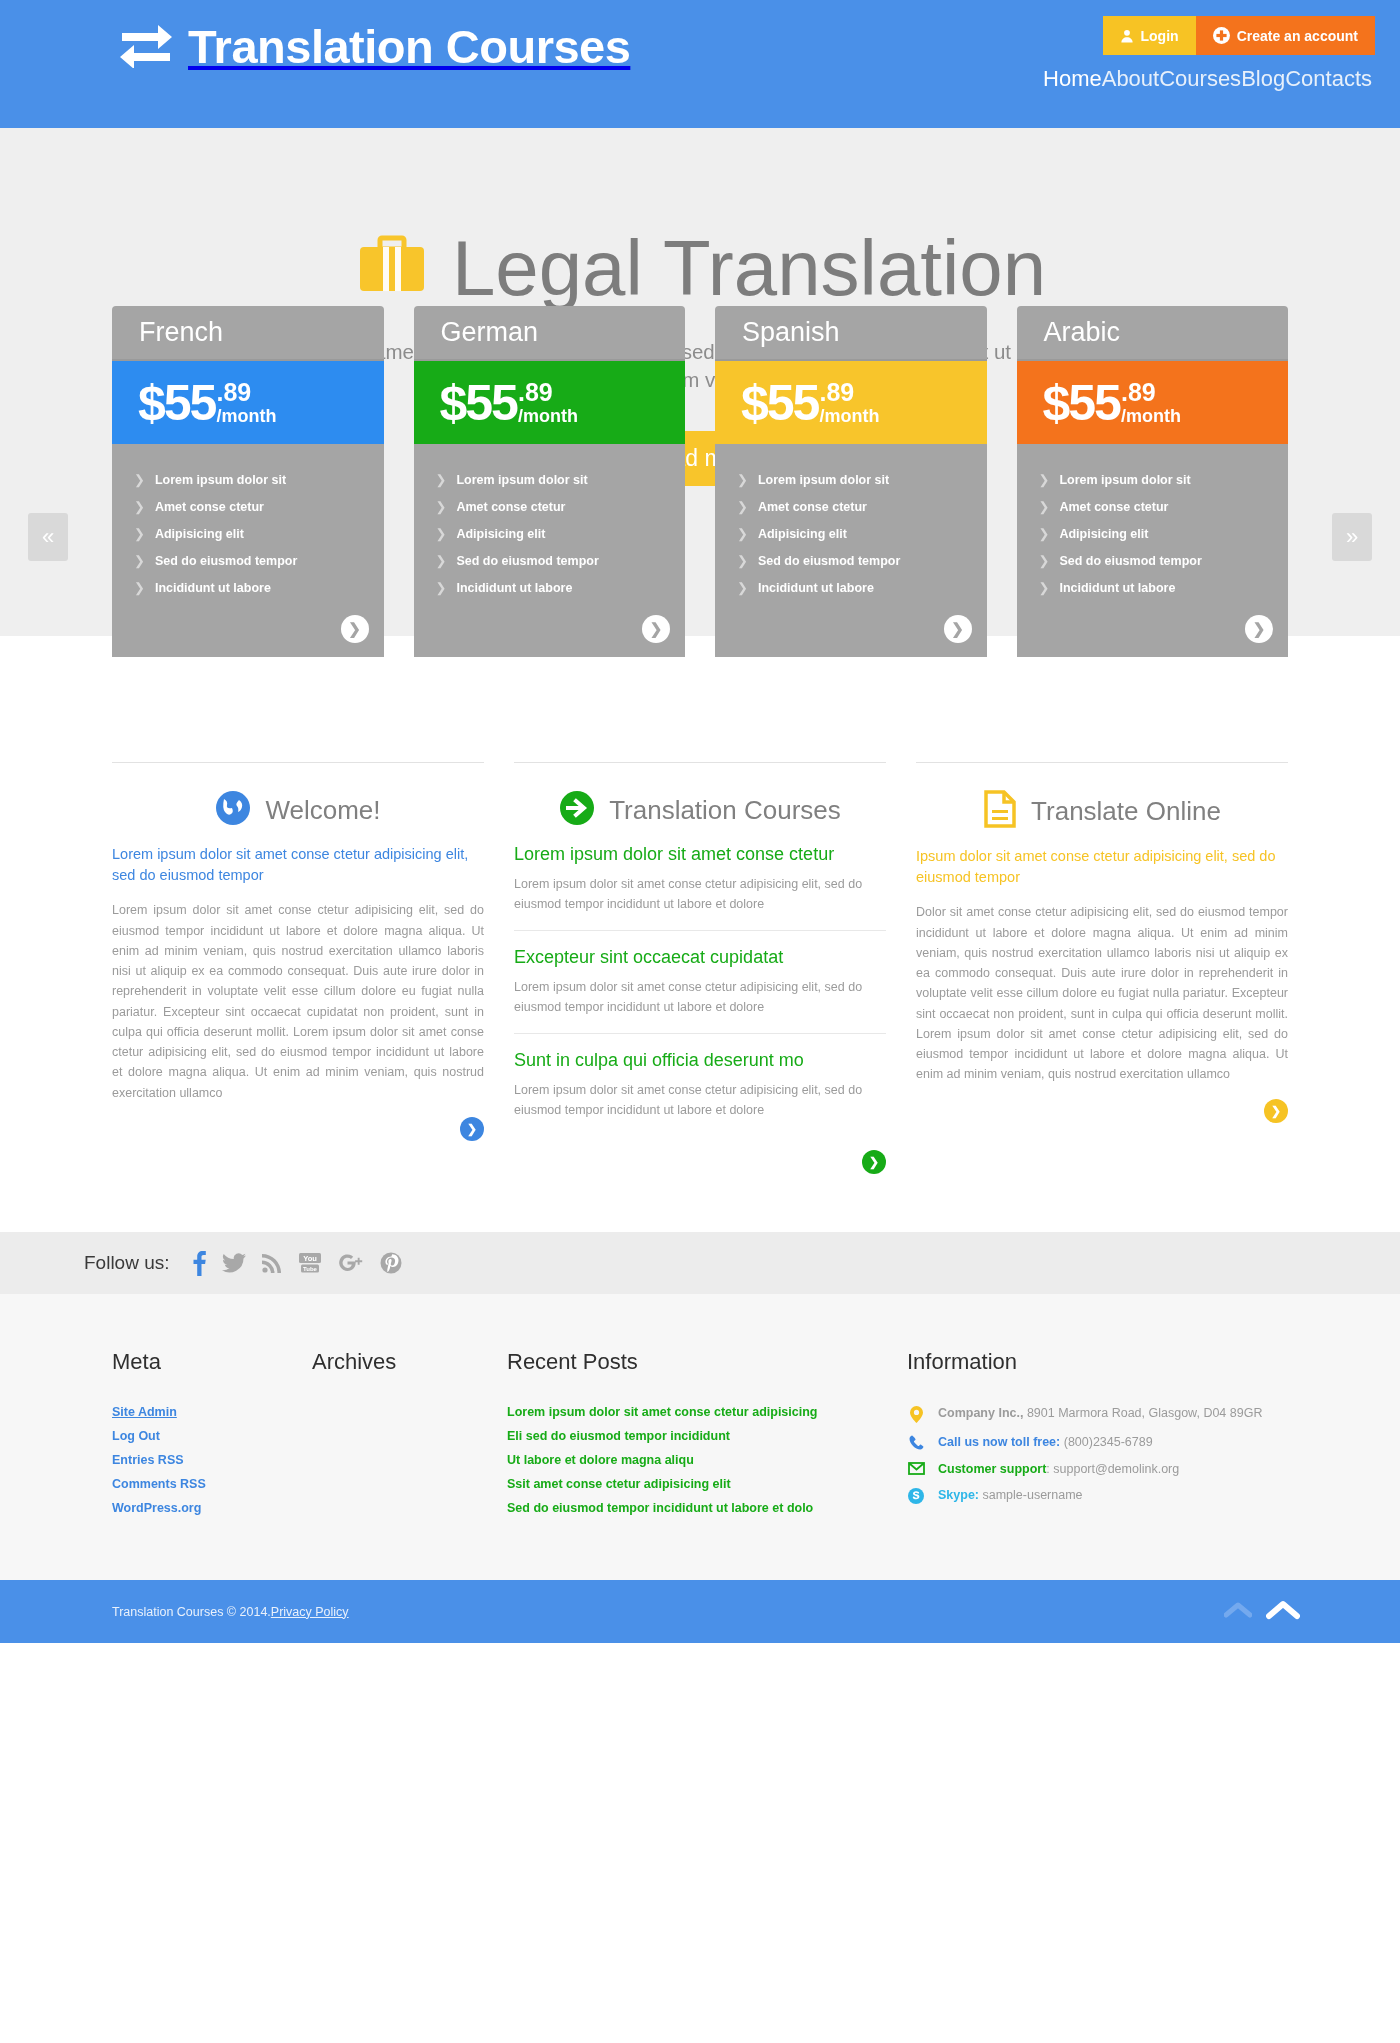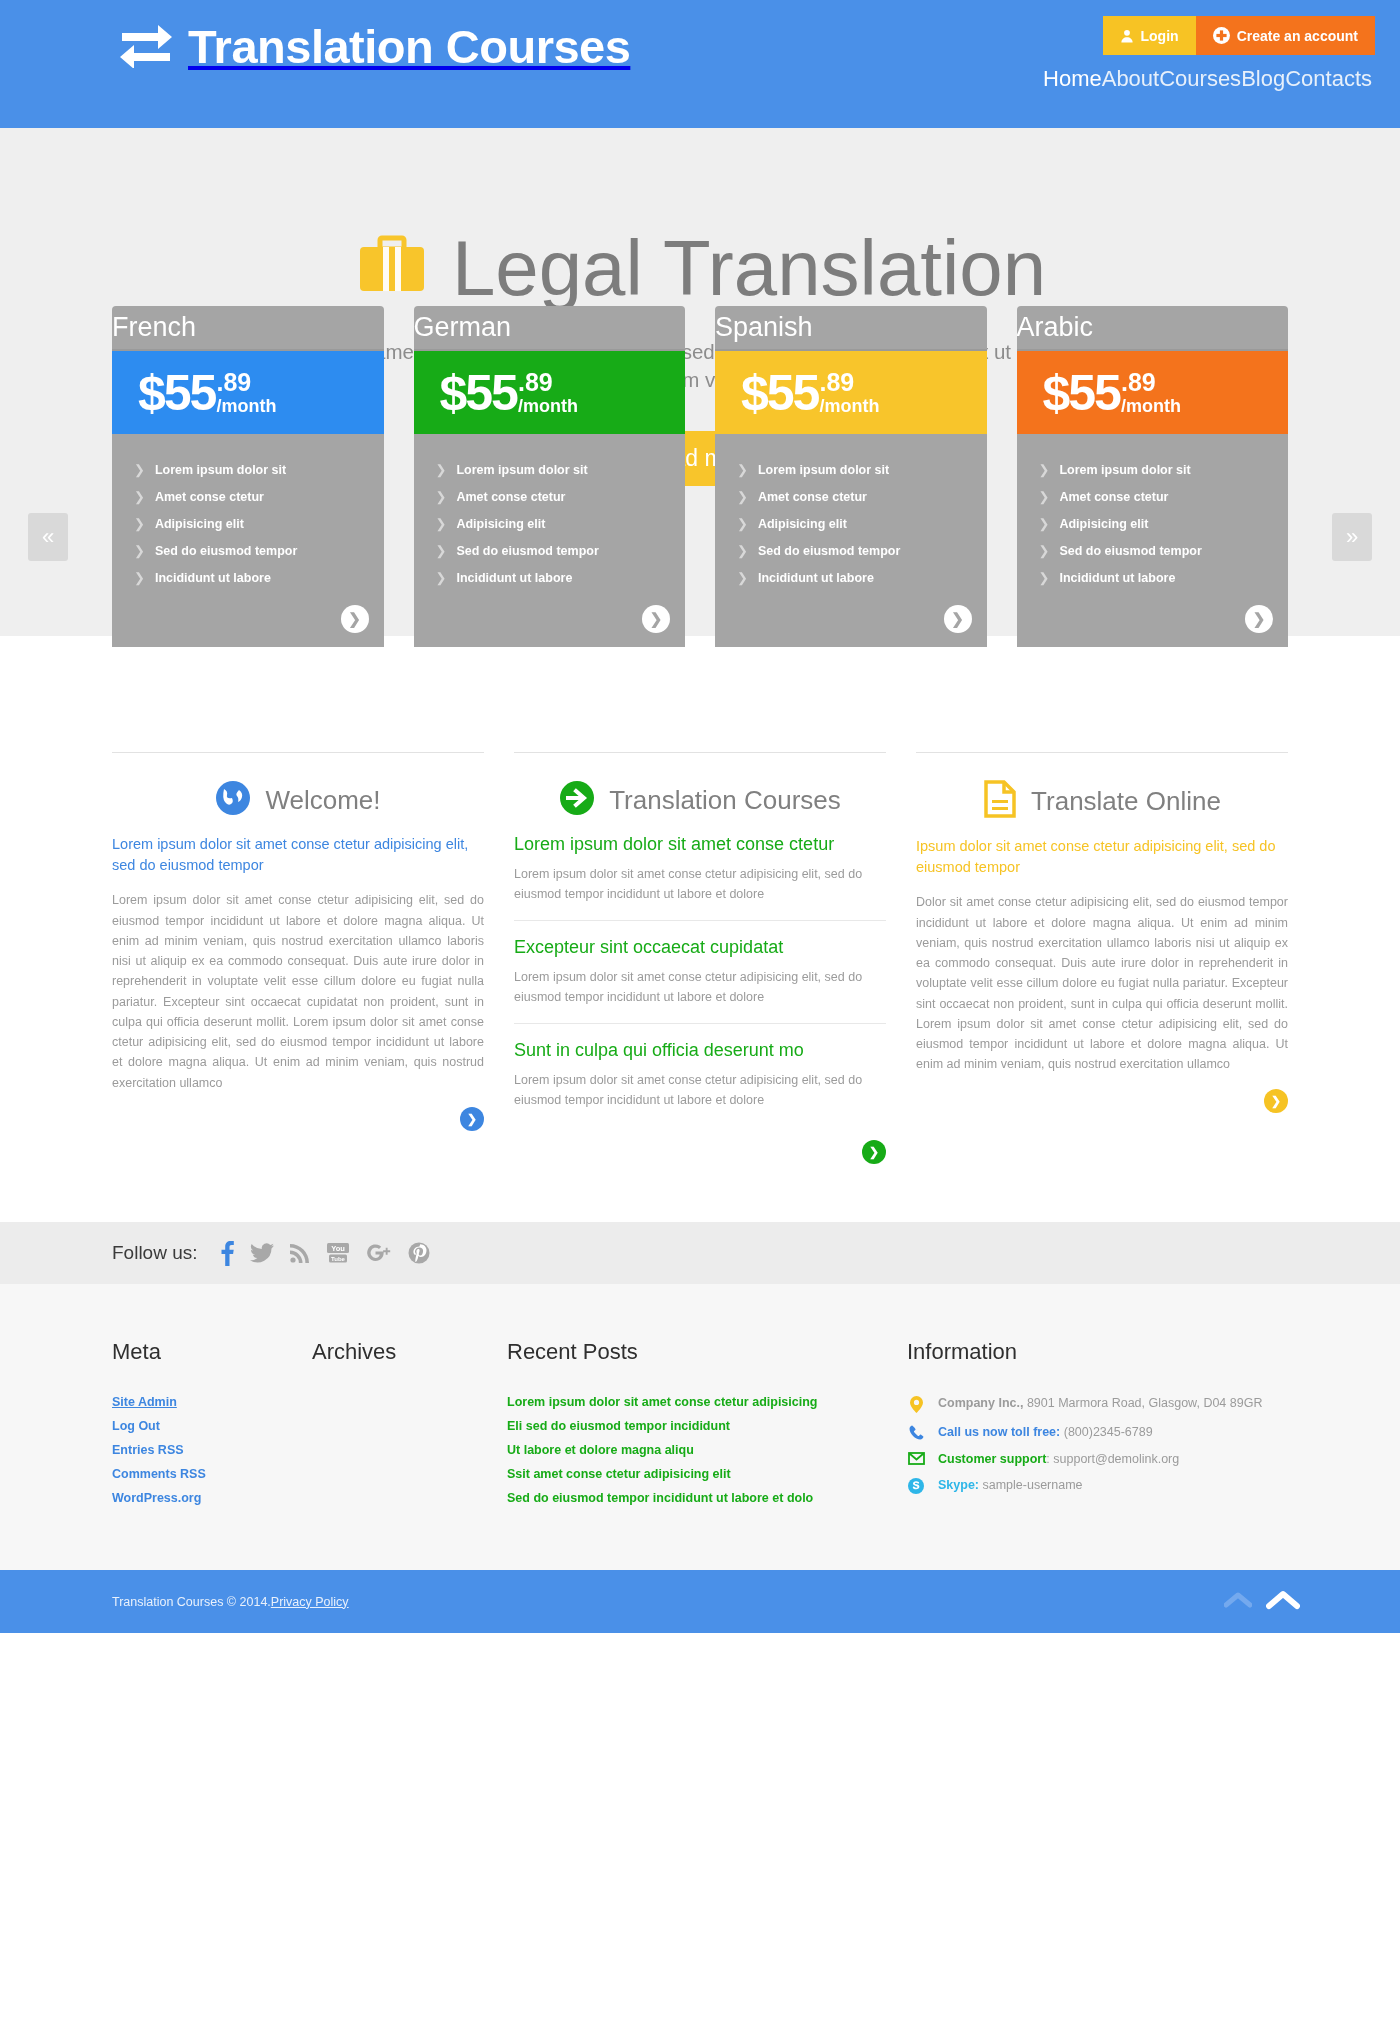--- a/index.html
+++ b/index.html
@@ -134,23 +134,24 @@
   }
   .price-card {
     width: 274px;
     background: #a5a5a5;
     border-radius: 4px 4px 0 0;
     overflow: hidden;
     display: flex;
     flex-direction: column;
   }
   .price-head {
-    height: 45px;
-    display: flex;
-    align-items: center;
+    height: 55px;
+    display: flex;
+    align-items: center;
+    padding-left: 27px;
     color: #ffffff;
     font-size: 27px;
     font-weight: 300;
     border-bottom: 2px solid #9a9a9a;
   }
   .price-amount {
     height: 83px;
     display: flex;
     align-items: center;
     padding-left: 26px;
@@ -232,21 +233,21 @@
   .green { color: #17ab17; }  .bggreen { background: #17ab17; }
   .amber { color: #f6c324; }  .bgamber { background: #f6c324; }
 
   
   .follow {
     margin-top: 58px;
     background: #ececec;
     height: 62px;
     display: flex;
     align-items: center;
-    padding-left: 112px;
+    padding-left: 84px;
     gap: 22px;
   }
   .follow-label { color: #3a3a3a; font-size: 19px; font-weight: 300;}
   .social { display: flex; gap: 16px; align-items: center; }
   .social span { cursor: pointer; display: inline-flex; }
 
   
   .footer {
     background: #f7f7f7;
     padding: 55px 112px 60px;

